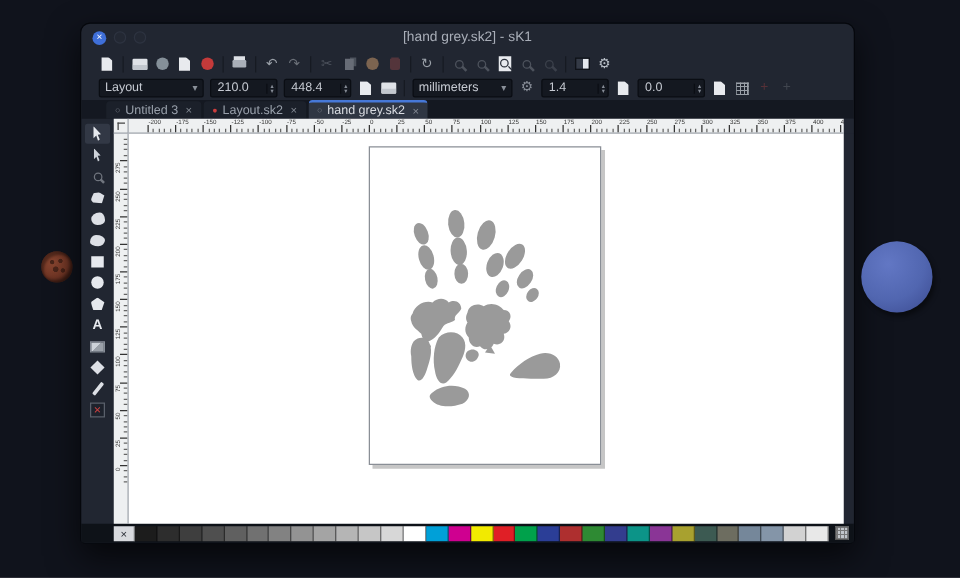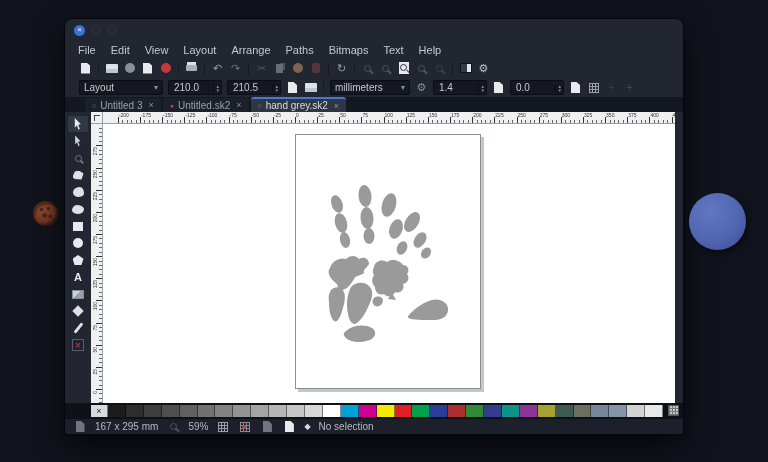--- a/index.html
+++ b/index.html
@@ -171,38 +171,28 @@
 </style>
 </head>
 <body>
 
 <div class="desktop">
   <div class="orb orb-left"></div>
 
   <div class="win">
 
     <div class="titlebar">
+      <div class="title">[hand grey.sk2] - sK1</div>
       <div class="winctl">
           <span class="ctl" style="background: rgb(63, 111, 216);">×</span>
           <span class="ctl dim"></span>
           <span class="ctl dim"></span>
         </div>
     </div>
 
-    <div class="menubar">
-        <span class="menu-item">File</span>
-        <span class="menu-item">Edit</span>
-        <span class="menu-item">View</span>
-        <span class="menu-item">Layout</span>
-        <span class="menu-item">Arrange</span>
-        <span class="menu-item">Paths</span>
-        <span class="menu-item">Bitmaps</span>
-        <span class="menu-item">Text</span>
-        <span class="menu-item">Help</span>
-      </div>
 
     <div class="tbar">
         <div class="i t-page">
           <span></span>
         </div>
         <div class="tsep"></div>
         <div class="i t-folder">
           <span></span>
         </div>
         <div class="i t-circle" style="color: rgb(133, 144, 153);">
@@ -263,21 +253,21 @@
           <span class="caret">▾</span>
         </div>
         <div class="spin">
           <span class="sval">210.0</span>
           <div class="ud">
             <span>▴</span>
             <span>▾</span>
           </div>
         </div>
         <div class="spin">
-          <span class="sval">210.5</span>
+          <span class="sval">448.4</span>
           <div class="ud">
             <span>▴</span>
             <span>▾</span>
           </div>
         </div>
         <div class="i t-page">
           <span></span>
         </div>
         <div class="i t-folder">
           <span></span>
@@ -316,21 +306,21 @@
       </div>
 
     <div class="tabbar">
         <div class="tab">
           <span class="dot">○</span>
           <span>Untitled 3</span>
           <span class="tx">×</span>
         </div>
         <div class="tab">
           <span class="dot mod">●</span>
-          <span>Untitled.sk2</span>
+          <span>Layout.sk2</span>
           <span class="tx">×</span>
         </div>
         <div class="tab active">
           <span class="dot">○</span>
           <span>hand grey.sk2</span>
           <span class="tx">×</span>
         </div>
       </div>
 
     <div class="main">
@@ -698,40 +688,16 @@
         <div class="sw" style="background: rgb(168, 161, 47);"></div>
         <div class="sw" style="background: rgb(60, 90, 82);"></div>
         <div class="sw" style="background: rgb(109, 109, 96);"></div>
         <div class="sw" style="background: rgb(117, 135, 154);"></div>
         <div class="sw" style="background: rgb(132, 149, 168);"></div>
         <div class="sw" style="background: rgb(210, 210, 210);"></div>
         <div class="sw" style="background: rgb(232, 232, 232);"></div>
         <div class="pal-scroll"></div>
       </div>
 
-    <div class="statusbar">
-        <div class="i t-page dim">
-          <span></span>
-        </div>
-        <span class="stx">167 x 295 mm</span>
-        <div class="i t-mag dim" style="color: rgb(138, 144, 153);">
-          <span></span>
-        </div>
-        <span class="stx">59%</span>
-        <div class="i t-grid">
-          <span></span>
-        </div>
-        <div class="i t-snapred">
-          <span></span>
-        </div>
-        <div class="i t-page dim">
-          <span></span>
-        </div>
-        <div class="i t-page">
-          <span></span>
-        </div>
-        <span class="sdiamond">◆</span>
-        <span class="stx">No selection</span>
-      </div>
   </div>
 
   <div class="orb orb-right"></div>
 </div>
 
 </body></html>

